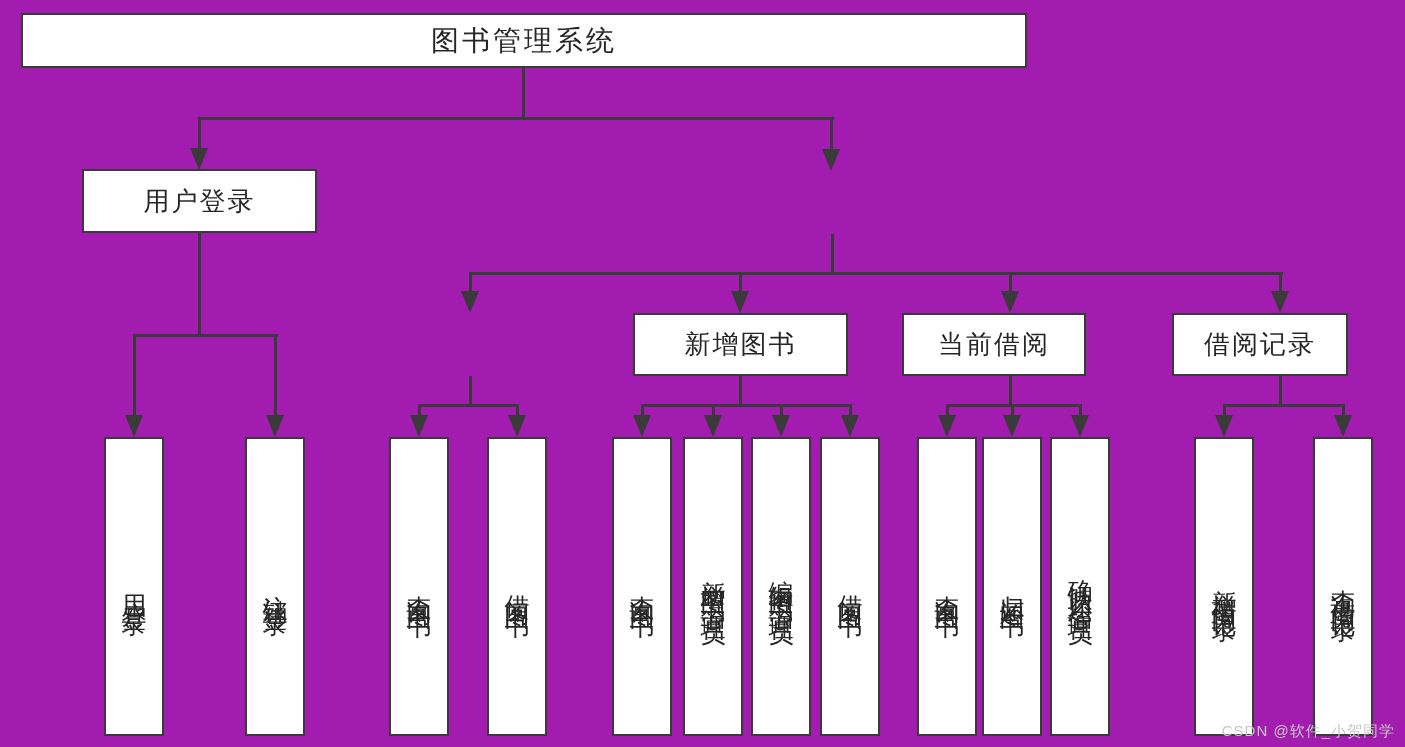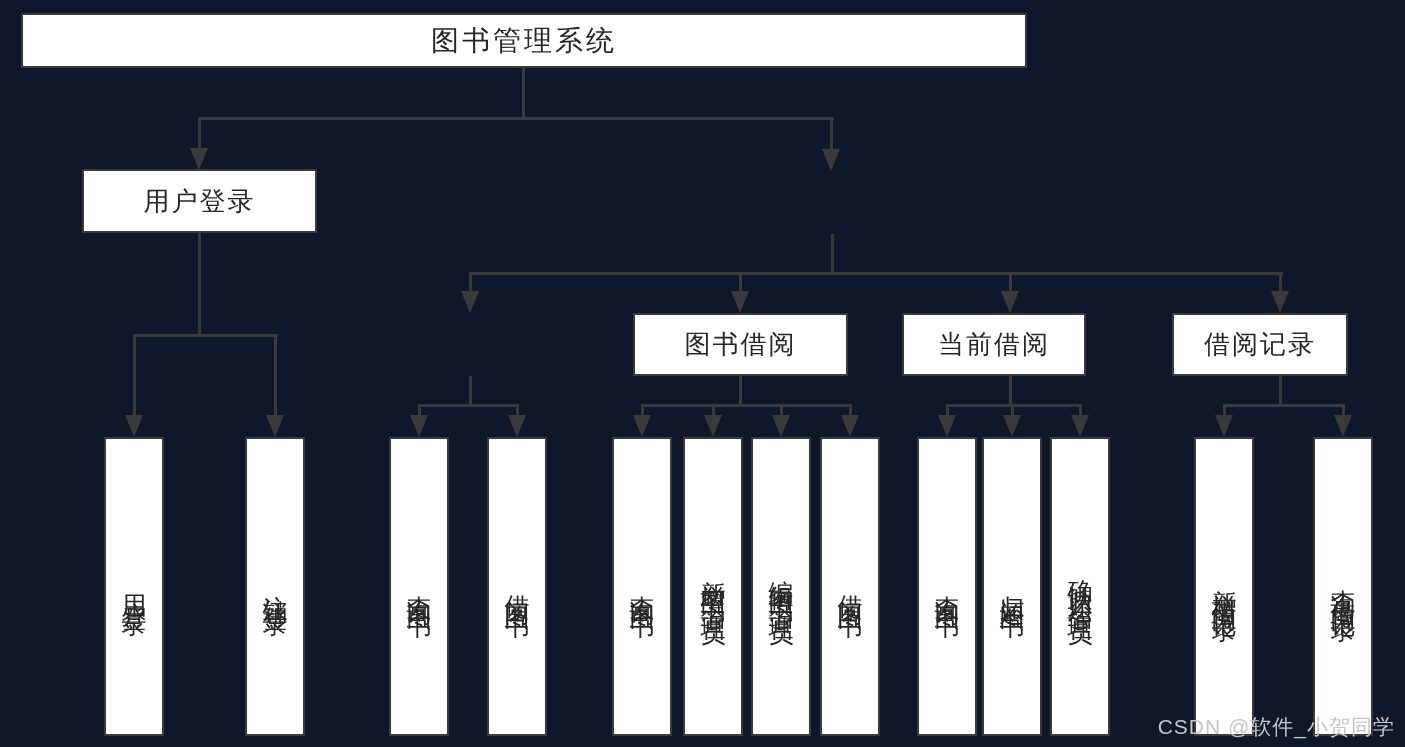--- a/index.html
+++ b/index.html
@@ -1,20 +1,20 @@
 <!DOCTYPE html>
 <html><head>
 <meta charset="utf-8">
 <style>
   html, body { margin: 0; padding: 0; background: #ffffff; }
   .canvas {
     position: relative;
     width: 1405px;
     height: 747px;
-    background: #0f172a;
+    background: #a21caf;
     font-family: "Liberation Sans", "DejaVu Sans", sans-serif;
     overflow: hidden;
   }
   .box {
     position: absolute;
     box-sizing: border-box;
     background: #ffffff;
     border: 2.5px solid #3a3a3a;
     color: #262626;
     display: flex;
@@ -38,21 +38,21 @@
     width: 0; height: 0;
     border-left: 9px solid transparent;
     border-right: 9px solid transparent;
     border-top: 22px solid #3a3a3a;
     z-index: 1;
   }
   .wm {
     position: absolute;
     right: 10px;
     bottom: 6px;
-    font-size: 21px;
+    font-size: 15px;
     color: #c6c6c6;
     letter-spacing: 1px;
     white-space: nowrap;
     z-index: 3;
   }
 </style>
 </head>
 <body>
 
 <div class="canvas">
@@ -79,21 +79,21 @@
   <div class="ln" style="left:468.5px; top:271.5px; width:814px; height:3px;"></div>
   <div class="ln" style="left:468.5px; top:273px; width:3px; height:22px;"></div>
   <div class="ar" style="left:461px; top:291px;"></div>
   <div class="ln" style="left:738.5px; top:273px; width:3px; height:22px;"></div>
   <div class="ar" style="left:731px; top:291px;"></div>
   <div class="ln" style="left:1008.5px; top:273px; width:3px; height:22px;"></div>
   <div class="ar" style="left:1001px; top:291px;"></div>
   <div class="ln" style="left:1278.5px; top:273px; width:3px; height:22px;"></div>
   <div class="ar" style="left:1271px; top:291px;"></div>
 
-  <div class="box hbox" style="left:633px; top:313px; width:215px; height:63px;">图书借阅</div>
+  <div class="box hbox" style="left:633px; top:313px; width:215px; height:63px;">新增图书</div>
   <div class="box hbox" style="left:902px; top:313px; width:184px; height:63px;">当前借阅</div>
   <div class="box hbox" style="left:1172px; top:313px; width:176px; height:63px;">借阅记录</div>
 
   <div class="ln" style="left:468.5px; top:376px; width:3px; height:29px;"></div>
   <div class="ln" style="left:417.5px; top:403.5px; width:101px; height:3px;"></div>
   <div class="ln" style="left:417.5px; top:405px; width:3px; height:14px;"></div>
   <div class="ar" style="left:410px; top:415px;"></div>
   <div class="ln" style="left:515.5px; top:405px; width:3px; height:14px;"></div>
   <div class="ar" style="left:508px; top:415px;"></div>
 

